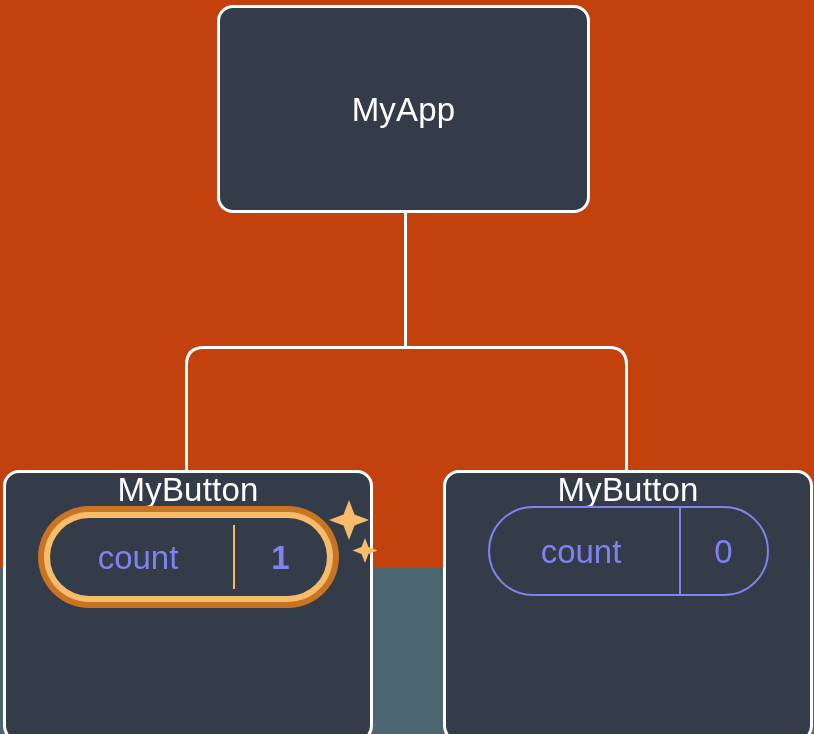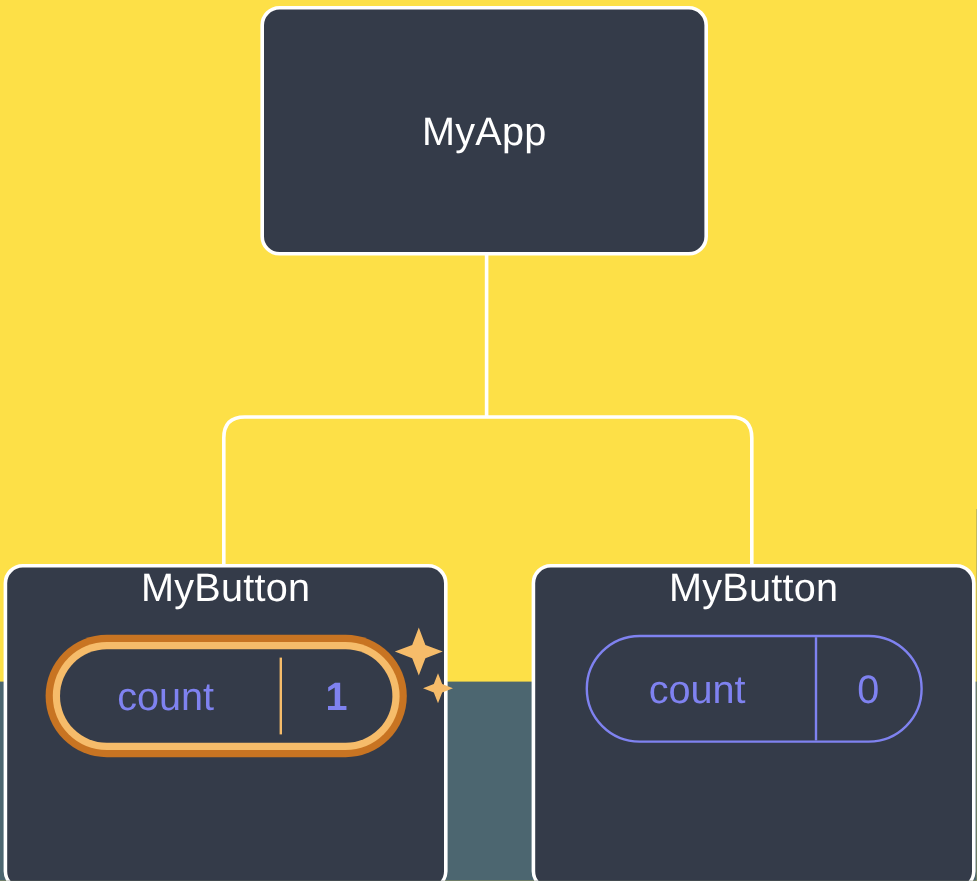--- a/index.html
+++ b/index.html
@@ -11,21 +11,21 @@
     width: 814px;
     height: 734px;
     background: #4c6670;
     font-family: "Liberation Sans", "DejaVu Sans", sans-serif;
     overflow: hidden;
   }
   #stage {
     position: relative;
     width: 814px;
     height: 568px;
-    background: #fde047;
+    background: #c2410c;
   }
 
   
   #connectors {
     position: absolute;
     left: 0;
     top: 0;
     width: 814px;
     height: 734px;
     pointer-events: none;
@@ -71,21 +71,20 @@
     left: 443px;
     top: 470px;
     width: 370px;
     height: 272px;
   }
   .child-label {
   }
 
   
   .pill-wrap {
-    margin-top: 23px;
     position: relative;
   }
   .pill {
     box-sizing: border-box;
     display: flex;
     align-items: stretch;
     height: 90px;
     border: 2px solid #7f82f0;
     border-radius: 45px;
     background: #343b49;

